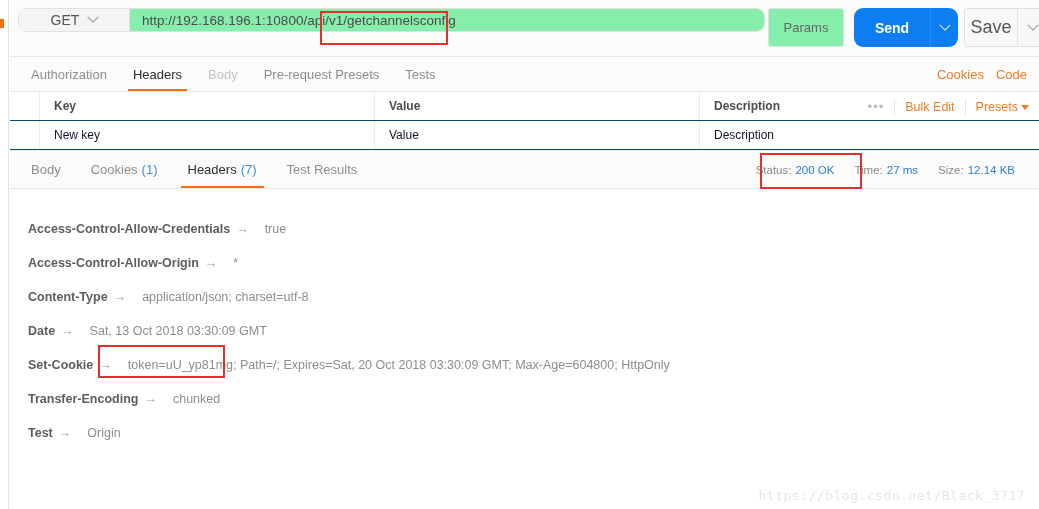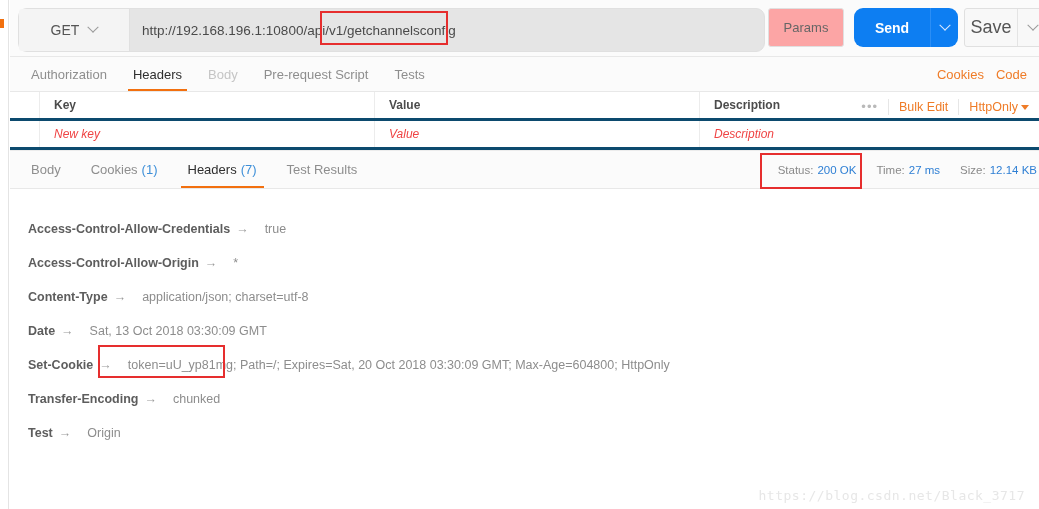--- a/index.html
+++ b/index.html
@@ -34,24 +34,24 @@
   #request-bar {
     position: absolute;
     left: 10px; top: 0; right: 0;
     height: 57px;
     background: #fbfbfb;
     border-bottom: 1px solid #e8e8e8;
   }
   #url-group {
     position: absolute;
     left: 8px; top: 8px;
-    height: 44px;
+    height: 24px;
     width: 747px;
     border: 1px solid #e0e0e0;
-    background: #e5e5e5;
+    background: #86efac;
     border-radius: 9px;
     display: flex;
   }
   #method-select {
     width: 111px;
     height: 100%;
     background: #f4f4f4;
     border-right: 1px solid #e0e0e0;
     border-radius: 3px 0 0 3px;
     display: flex;
@@ -79,21 +79,21 @@
     color: #4a4a4a;
     background: transparent;
     white-space: nowrap;
     overflow: hidden;
   }
   #params-button {
     position: absolute;
     left: 758px; top: 8px;
     width: 76px; height: 39px;
     border: 1px solid #e0e0e0;
-    background: #fca5a5;
+    background: #86efac;
     border-radius: 3px;
     display: flex; align-items: center; justify-content: center;
     font-size: 13px; color: #666;
     cursor: pointer;
   }
   #send-group {
     position: absolute;
     left: 844px; top: 8px;
     height: 39px;
     display: flex;
@@ -181,35 +181,35 @@
   
   #headers-table {
     position: absolute;
     left: 10px; top: 92px; right: 0;
     height: 58px;
     background: #ffffff;
   }
   .hdr-row {
     position: relative;
     height: 29px;
-    border-bottom: 3px solid #0c4a6e;
+    border-bottom: 1px solid #0c4a6e;
     display: flex;
   }
   .hdr-cell {
     display: flex; align-items: center;
     padding-left: 14px;
     border-right: 1px solid #ececec;
     font-size: 12px;
   }
   .hdr-gutter { width: 30px; padding-left: 0; }
   .col-key { width: 335px; }
   .col-value { width: 325px; }
   .col-desc { width: 170px; border-right: none; }
   .hdr-row.head .hdr-cell { color: #4c4c4c; font-weight: bold; }
-  .hdr-row.blank .hdr-cell { color: #ef4444; font-style: italic; }
+  .hdr-row.blank .hdr-cell { color: #0f172a; }
   #table-actions {
     position: absolute;
     right: 10px; top: 0;
     height: 29px;
     display: flex; align-items: center; gap: 10px;
     font-size: 12.5px;
   }
   #dots-icon { color: #b9b9b9; letter-spacing: 1px; font-size: 13px; cursor: pointer; }
   .vsep { width: 1px; height: 16px; background: #e6e6e6; }
   #bulk-edit, #presets { color: #ef7c28; cursor: pointer; }
@@ -230,21 +230,21 @@
     height: 39px;
     background: #fbfbfb;
     border-top: 1px solid #ececec;
     border-bottom: 1px solid #e8e8e8;
   }
   #response-tabs .tabs-row { padding-left: 6px; }
   #response-tabs .tab { font-size: 13px; padding: 0 15px; }
   .count { color: #3d8fd8; margin-left: 4px; }
   #response-meta {
     position: absolute;
-    right: 2px; top: 0;
+    right: 24px; top: 0;
     height: 100%;
     display: flex; align-items: center; gap: 20px;
     font-size: 11.5px;
     color: #8a8a8a;
   }
   .meta-val { color: #2e7fd4; margin-left: 4px; }
 
   
   #headers-list {
     position: absolute;
@@ -316,42 +316,42 @@
     </div>
   </div>
 
 </div>
 
 <div id="request-tabs">
   <div class="tabs-row">
     <div class="tab">Authorization</div>
     <div class="tab active">Headers</div>
     <div class="tab muted">Body</div>
-    <div class="tab">Pre-request Script</div>
+    <div class="tab">Pre-request Presets</div>
     <div class="tab">Tests</div>
   </div>
   <div id="request-links">
     <span>Cookies</span>
     <span>Code</span>
   </div>
 </div>
 
 <div id="headers-table">
 
   <div class="hdr-row head">
     <div class="hdr-cell hdr-gutter"></div>
     <div class="hdr-cell col-key">Key</div>
     <div class="hdr-cell col-value">Value</div>
     <div class="hdr-cell col-desc">Description</div>
     <div id="table-actions">
       <span id="dots-icon">•••</span>
       <span class="vsep"></span>
       <span id="bulk-edit">Bulk Edit</span>
       <span class="vsep"></span>
-      <span id="presets"><span>HttpOnly</span><span class="caret-down"></span></span>
+      <span id="presets"><span>Presets</span><span class="caret-down"></span></span>
     </div>
   </div>
 
   <div class="hdr-row blank">
     <div class="hdr-cell hdr-gutter"></div>
     <div class="hdr-cell col-key">New key</div>
     <div class="hdr-cell col-value">Value</div>
     <div class="hdr-cell col-desc">Description</div>
   </div>
 

